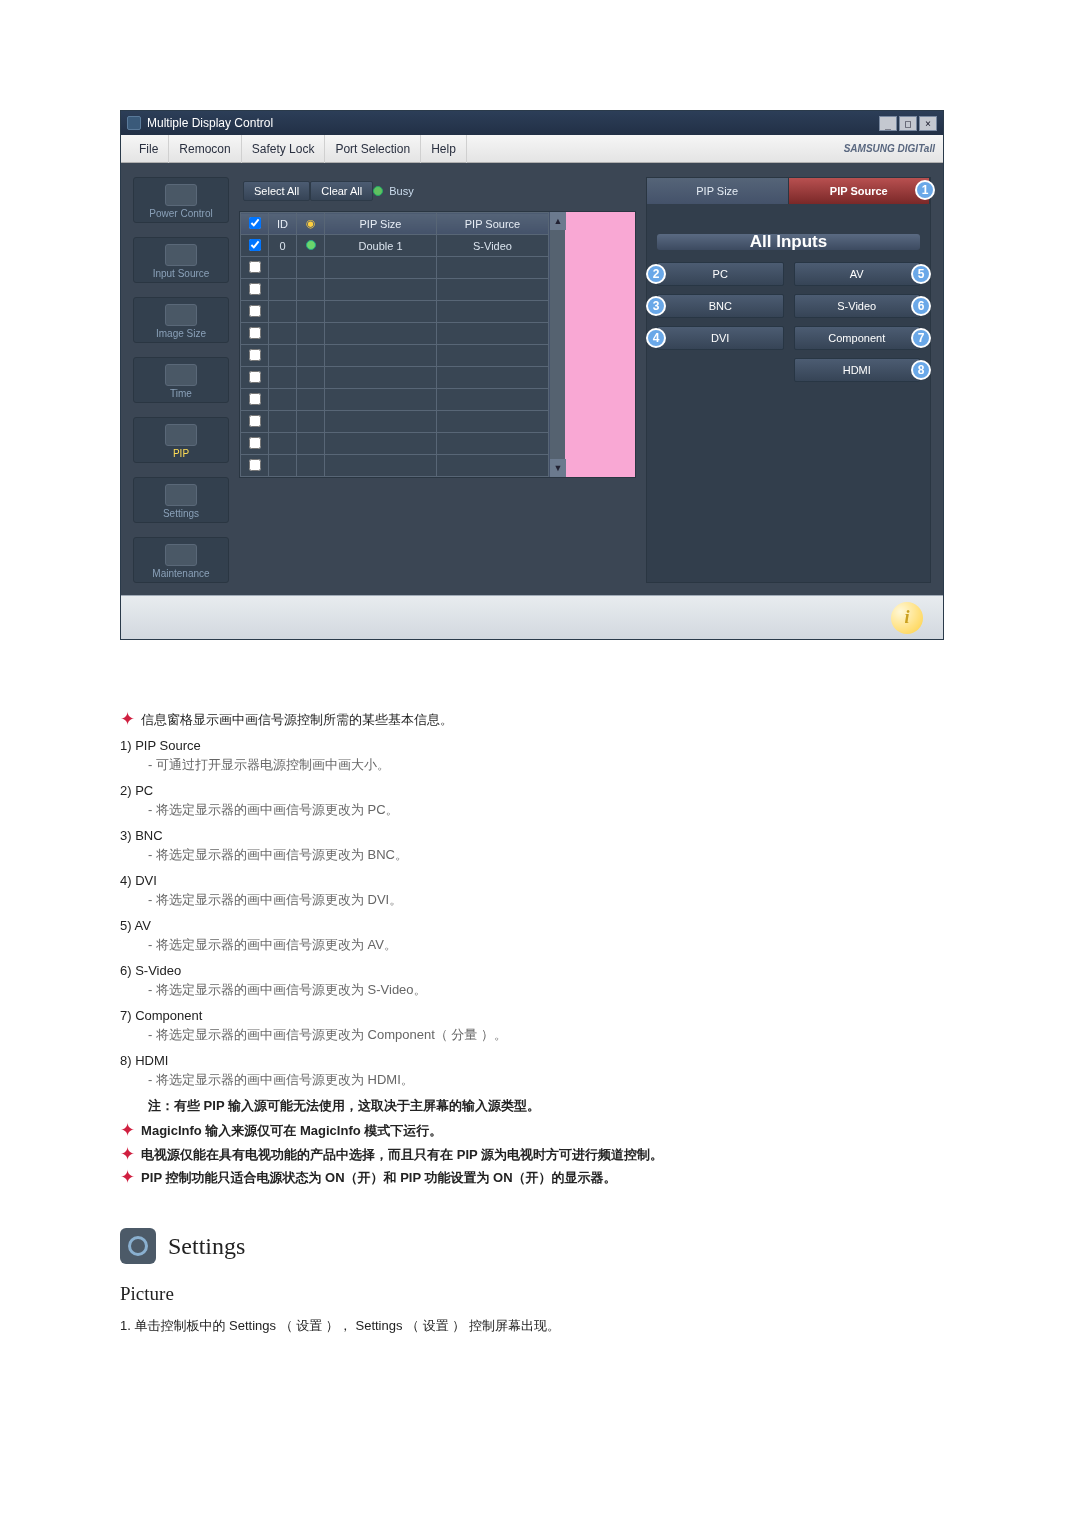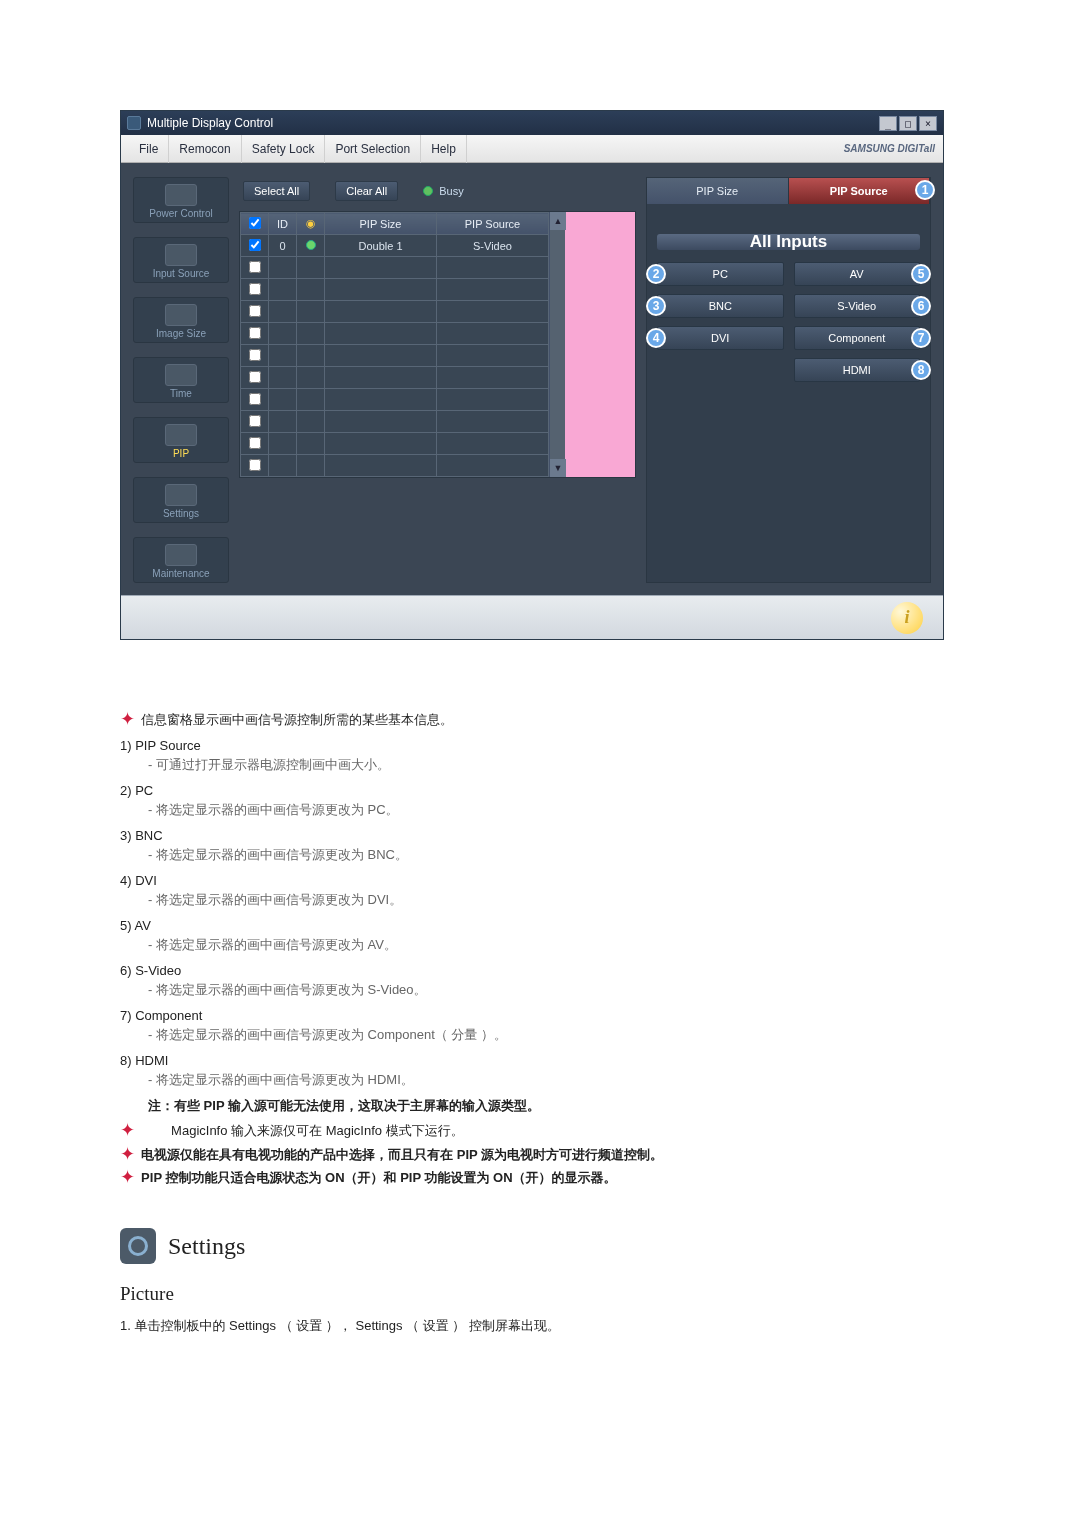--- a/index.html
+++ b/index.html
@@ -19,21 +19,21 @@
   .brand { font-size: 10px; font-style: italic; color: #5a6880; font-family: Arial; font-weight: bold; }
 
   .body-area { background: #3b4654; padding: 14px 12px 12px 12px; display: flex; gap: 10px; }
 
   .sidebar { width: 96px; display: flex; flex-direction: column; gap: 14px; }
   .side-item { height: 46px; background: #33404e; border: 1px solid #2a3642; border-radius: 3px; display: flex; flex-direction: column; align-items: center; justify-content: flex-end; padding-bottom: 3px; color: #8aa0b8; font-size: 10px; gap: 2px; }
   .side-item.sel { color: #ffdd55; }
   .side-icon { width: 32px; height: 22px; background: #4a5866; border: 1px solid #5a6878; border-radius: 3px; }
 
   .center { flex: 1; display: flex; flex-direction: column; }
-  .toolbar-row { display: flex; align-items: center; gap: 25px; height: 28px; padding-left: 4px; margin-bottom: 6px; }
+  .toolbar-row { display: flex; align-items: center; gap: 0; height: 28px; padding-left: 4px; margin-bottom: 6px; }
   .tool-btn { height: 20px; padding: 0 10px; color: #fff; font-size: 11px; border: 1px solid #2d3a48; border-radius: 2px; background: linear-gradient(#4c5c72, #364456); display: flex; align-items: center; }
   .busy { display: flex; align-items: center; gap: 6px; color: #cde; font-size: 11px; }
   .busy-dot { width: 10px; height: 10px; border-radius: 50%; background: #60c060; border: 1px solid #2a6; }
 
   .table-wrap { display: flex; background: #f9a8d4; border: 1px solid #2a3642; }
   .tbl { border-collapse: collapse; font-size: 11px; color: #dbe4ee; }
   .tbl th, .tbl td { border: 1px solid #586676; background: #394654; text-align: center; height: 22px; }
   .tbl th { background: linear-gradient(#556478, #44526a); color: #e8eef6; font-weight: normal; }
   .tbl th:nth-child(1) { width: 28px; }
   .tbl th:nth-child(2) { width: 28px; }
@@ -324,21 +324,21 @@
   <div class="num-item"><span>7) Component</span></div>
   <div class="num-desc">- 将选定显示器的画中画信号源更改为 Component（ 分量 ）。</div>
 
   <div class="num-item"><span>8) HDMI</span></div>
   <div class="num-desc">- 将选定显示器的画中画信号源更改为 HDMI。</div>
 
   <div class="bold" style="margin-top:6px;">注：有些 PIP 输入源可能无法使用，这取决于主屏幕的输入源类型。</div>
 
   <div class="star-line" style="margin-top:6px;">
     <span class="star">✦</span>
-    <span style="font-weight:normal;margin-left:30px;">MagicInfo 输入来源仅可在 MagicInfo 模式下运行。</span>
+    <span style="font-weight:bold;">MagicInfo 输入来源仅可在 MagicInfo 模式下运行。</span>
   </div>
   <div class="star-line">
     <span class="star">✦</span>
     <span style="font-weight:bold;">电视源仅能在具有电视功能的产品中选择，而且只有在 PIP 源为电视时方可进行频道控制。</span>
   </div>
   <div class="star-line">
     <span class="star">✦</span>
     <span style="font-weight:bold;">PIP 控制功能只适合电源状态为 ON（开）和 PIP 功能设置为 ON（开）的显示器。</span>
   </div>
 

